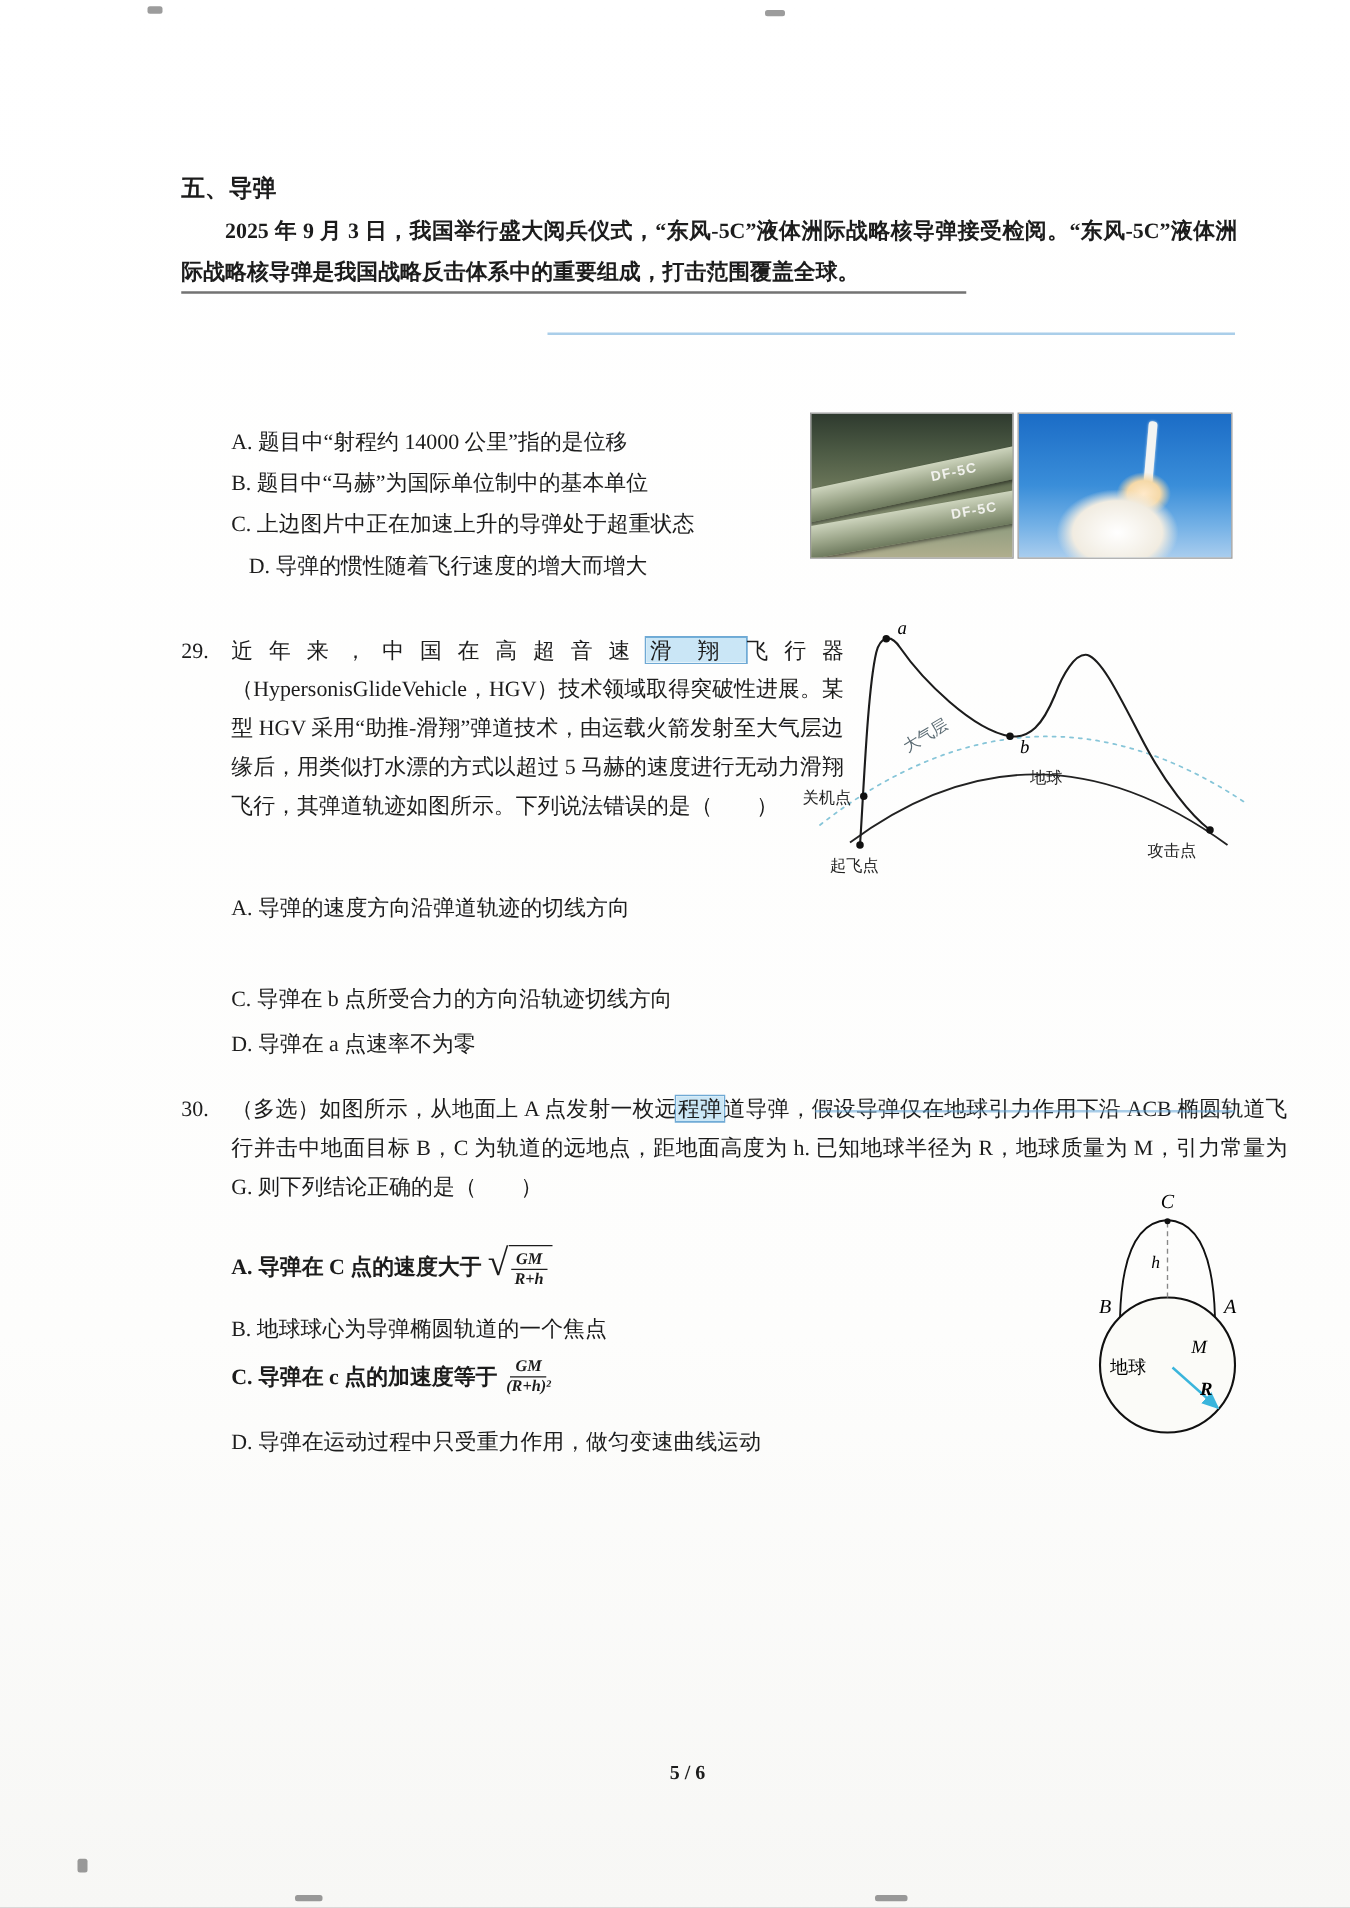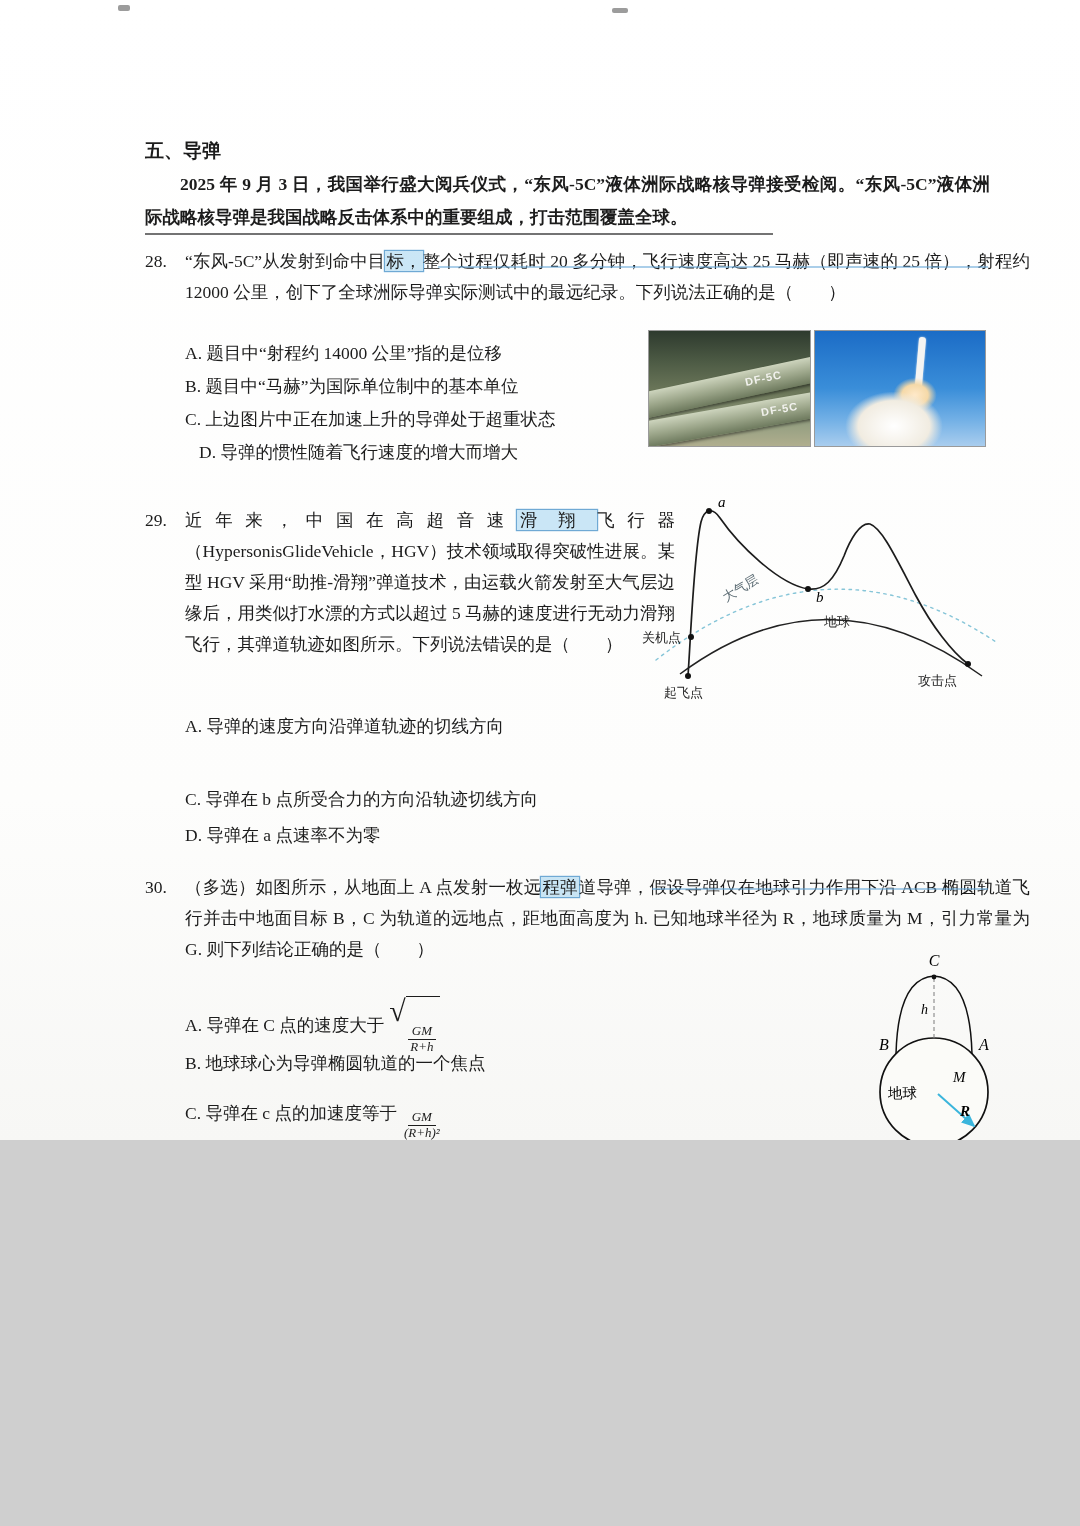--- a/index.html
+++ b/index.html
@@ -1,34 +1,34 @@
 <!DOCTYPE html>
 <html><head>
 <meta charset="utf-8">
 <style>
   html,body{margin:0;padding:0;background:#cfcfcf;}
   .page{
-    position:relative;width:1080px;height:1140px;margin:0 auto;
+    position:relative;width:1080px;height:1526px;margin:0 auto;
     background:linear-gradient(180deg,#ffffff 0%,#fdfdfc 70%,#f7f7f5 100%);
     font-family:"Liberation Serif","DejaVu Serif",serif;color:#1c1c1c;overflow:hidden;
   }
   .abs{position:absolute;}
   .sec-title{font-family:"Liberation Sans","DejaVu Sans",sans-serif;font-weight:bold;font-size:19px;}
   .intro{font-weight:bold;font-size:17.5px;line-height:33px;text-align:justify;text-indent:2em;}
   .qblock{font-size:17.5px;line-height:31px;text-align:justify;padding-left:40px;}
   .qnum{position:absolute;left:0;top:0;}
   .opt{font-size:17.5px;line-height:26px;white-space:nowrap;}
-  .opt-row{display:flex;align-items:center;gap:5px;font-size:17.5px;white-space:nowrap;}
+  .opt-row{display:flex;align-items:center;gap:5px;font-size:17.5px;white-space:nowrap;font-weight:bold;}
   .hl{background:rgba(125,195,235,0.40);box-shadow:0 0 0 1.2px #6fa9d4;padding:0 1px;}
   .hl-sp{letter-spacing:0.45em;padding-left:3px;}
   .annoline{height:2px;background:rgba(100,165,215,0.55);}
   .intro-underline{height:1.5px;background:rgba(40,40,40,0.65);}
   
   .frac{display:inline-flex;flex-direction:column;align-items:center;font-size:13px;line-height:1.15;font-style:italic;vertical-align:middle;}
-  .frac .num{padding:0 4px;border-bottom:1.2px solid #1c1c1c;margin-top:24px;}
+  .frac .num{padding:0 4px;border-bottom:1.2px solid #1c1c1c;}
   .frac .den{padding:0 2px;}
   .sqrt{display:inline-flex;align-items:flex-start;vertical-align:middle;}
   .sqrt .sign{font-size:30px;line-height:0.95;font-style:normal;transform:translateY(1px);}
   .sqrt .body{border-top:1.5px solid #1c1c1c;padding:3px 4px 0 2px;}
   
   .photo{overflow:hidden;border:1px solid #9a9a9a;box-sizing:border-box;}
   .photo-parade{background:linear-gradient(180deg,#2e3a2e 0%,#4c5a44 26%,#6f7a5c 55%,#96a082 82%,#b0ae8e 100%);}
   .canister{position:absolute;width:150%;height:26px;border-radius:14px;
     background:linear-gradient(180deg,#cdd4bd 0%,#9aa488 55%,#6e7a5e 100%);box-shadow:0 2px 3px rgba(0,0,0,.45);}
   .canister .df{position:absolute;left:52%;top:5px;color:#f2f2ee;font:bold 11px "Liberation Sans",sans-serif;letter-spacing:1px;}
@@ -51,24 +51,20 @@
   <div class="abs artifact" style="left:612px;top:8px;width:16px;height:5px;"></div>
   <div class="abs artifact" style="left:62px;top:1487px;width:8px;height:11px;"></div>
   <div class="abs artifact" style="left:236px;top:1516px;width:22px;height:5px;"></div>
   <div class="abs artifact" style="left:700px;top:1516px;width:26px;height:5px;"></div>
 
   <div class="abs sec-title" style="left:145px;top:138px;">五、导弹</div>
 
   <div class="abs intro" style="left:145px;top:168px;width:845px;">2025 年 9 月 3 日，我国举行盛大阅兵仪式，“东风-5C”液体洲际战略核导弹接受检阅。“东风-5C”液体洲际战略核导弹是我国战略反击体系中的重要组成，打击范围覆盖全球。</div>
   <div class="abs intro-underline" style="left:145px;top:233px;width:628px;"></div>
 
-  <div class="abs qblock" style="left:145px;top:246px;width:845px;">
-    <span class="qnum">28.</span>
-    <span>“东风-5C”从发射到命中目</span><span class="hl">标，</span><span>整个过程仅耗时 20 多分钟，飞行速度高达 25 马赫（即声速的 25 倍），射程约 12000 公里，创下了全球洲际导弹实际测试中的最远纪录。下列说法正确的是（　　）</span>
-  </div>
   <div class="abs annoline" style="left:438px;top:266px;width:550px;"></div>
 
   <div class="abs opt" style="left:185px;top:340px;">A. 题目中“射程约 14000 公里”指的是位移</div>
   <div class="abs opt" style="left:185px;top:373px;">B. 题目中“马赫”为国际单位制中的基本单位</div>
   <div class="abs opt" style="left:185px;top:406px;">C. 上边图片中正在加速上升的导弹处于超重状态</div>
   <div class="abs opt" style="left:199px;top:439px;">D. 导弹的惯性随着飞行速度的增大而增大</div>
 
   <div class="abs photo photo-parade" style="left:648px;top:330px;width:163px;height:117px;">
     <div class="canister" style="left:-18%;top:36%;transform:rotate(-12deg);">
       <span class="df">DF-5C</span>

